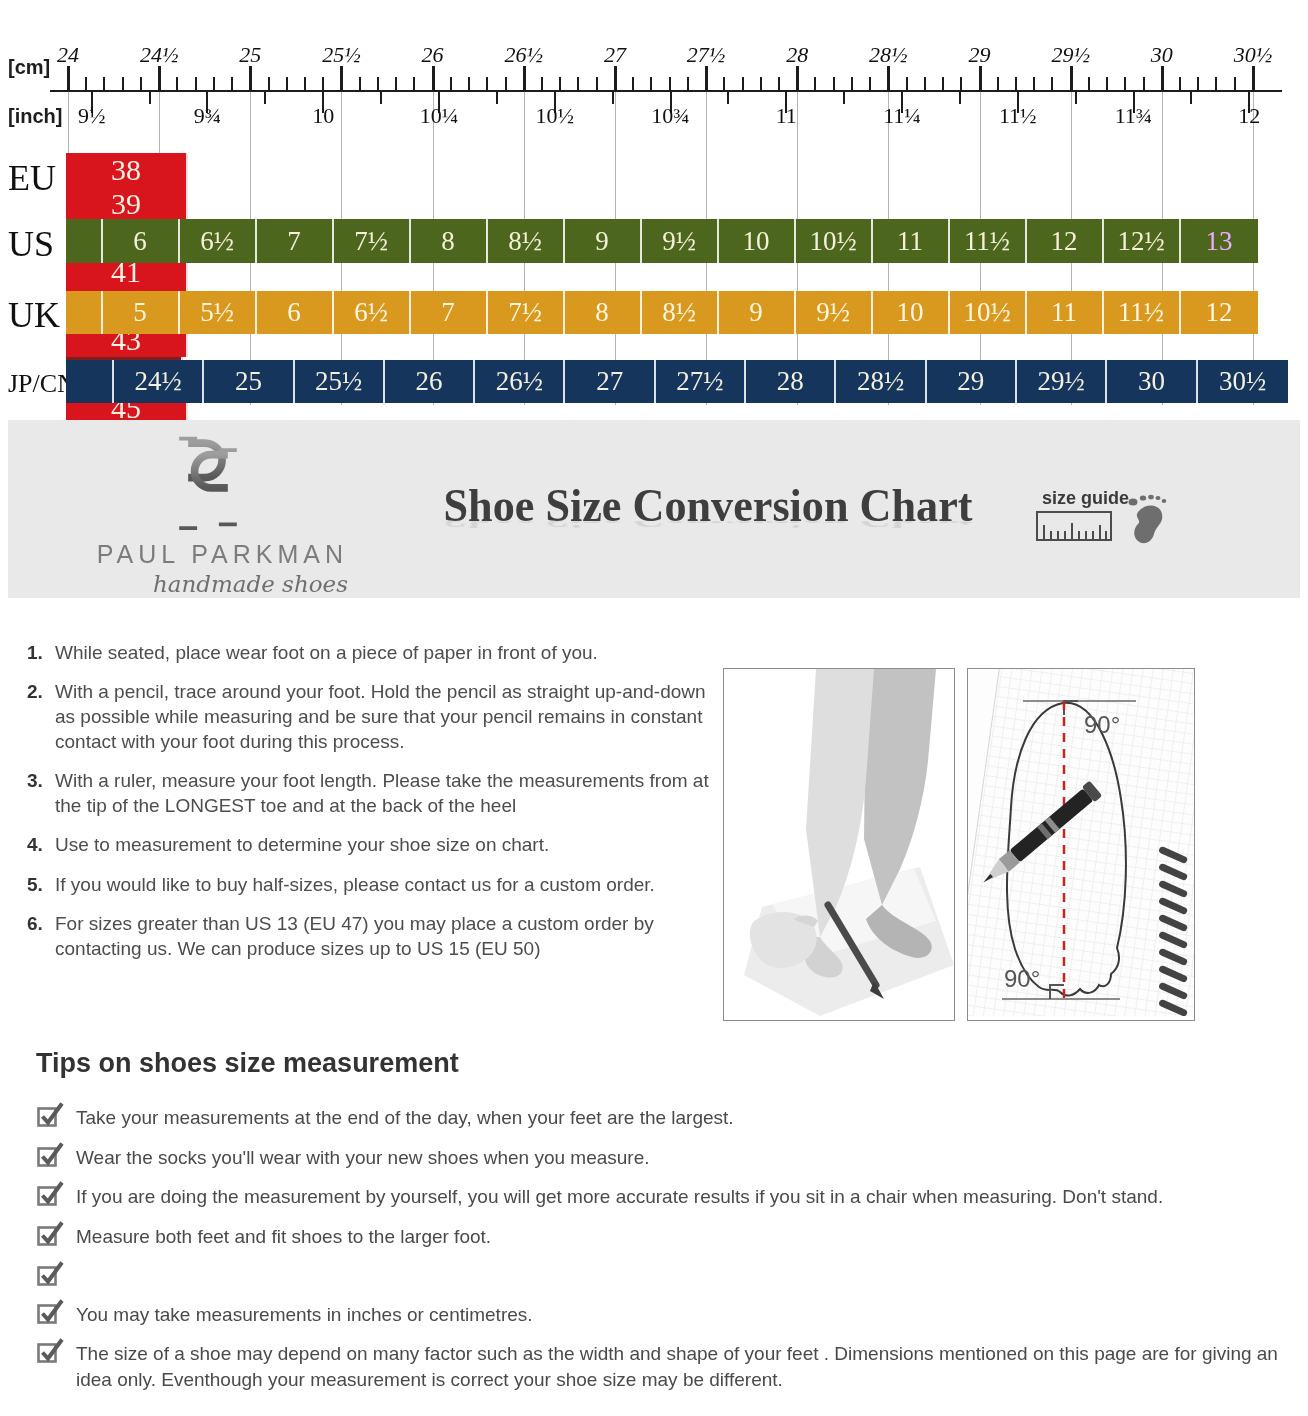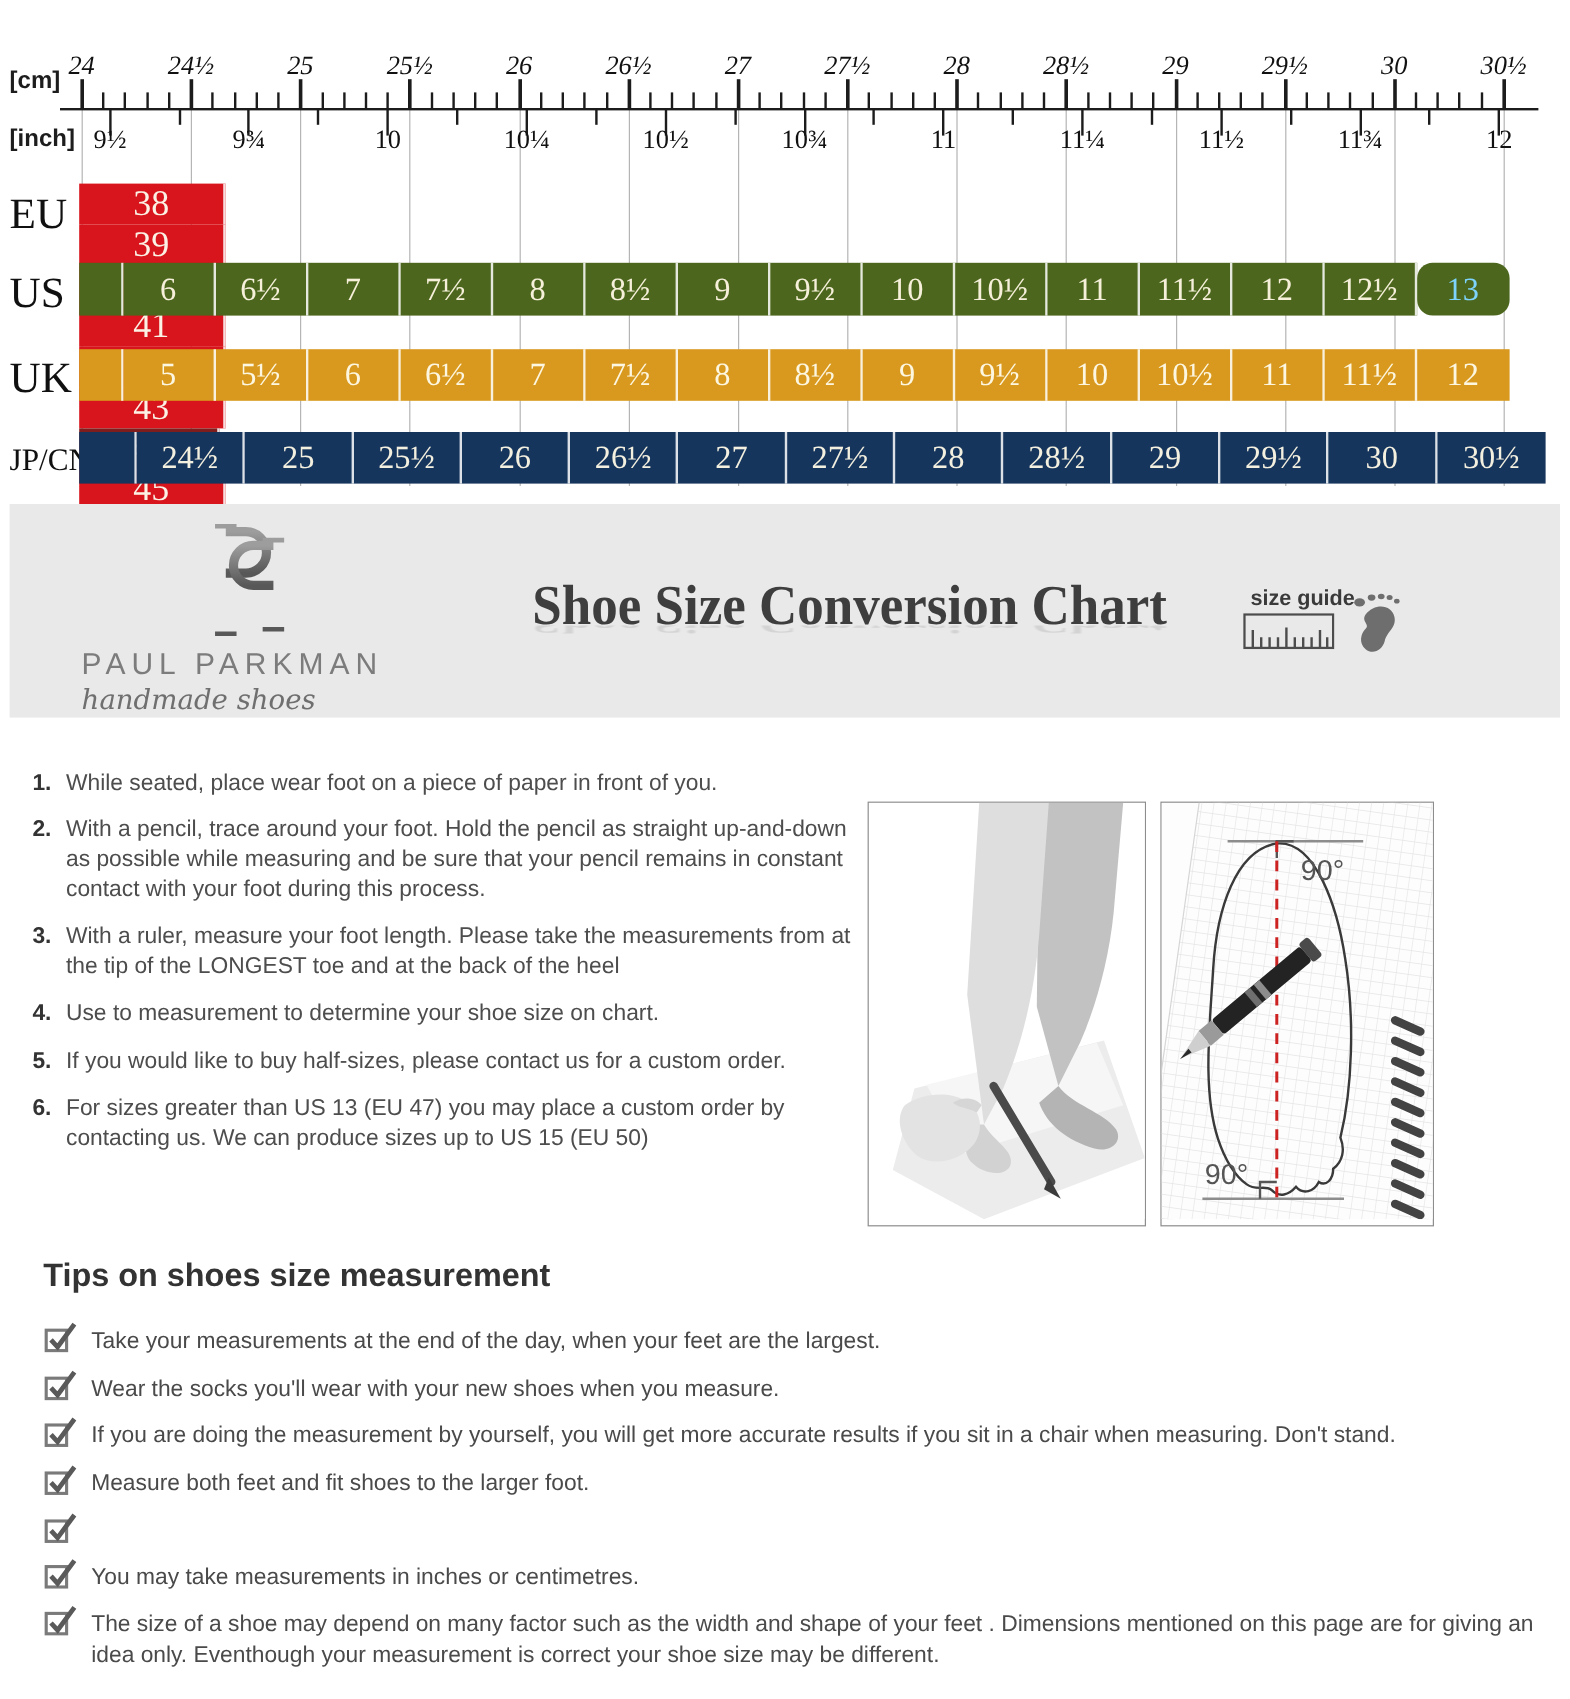--- a/index.html
+++ b/index.html
@@ -20,21 +20,21 @@
   .unit-inch{top:105px;}
   .size-row{position:absolute;display:flex;}
   .size-row .stub{height:100%;}
   .size-cell{height:100%;box-sizing:border-box;display:flex;align-items:center;justify-content:center;
         font-family:"Liberation Serif",serif;color:#f8f2df;border-right:2px solid rgba(255,255,255,.85);}
   .size-cell:last-child{border-right:none;}
   .row-label{position:absolute;left:8px;width:62px;font-family:"Liberation Serif",serif;color:#101010;}
 
   
   .banner{position:absolute;left:8px;top:420px;width:1292px;height:178px;background:#e9e9e9;}
-  .logo-block{position:absolute;left:60px;top:12px;width:280px;text-align:left;}
+  .logo-block{position:absolute;left:60px;top:12px;width:280px;text-align:right;}
   .monogram{display:block;margin:0 auto;}
   .brand-name{margin-top:4px;font-size:25px;letter-spacing:5px;color:#7c7c7c;}
   .brand-tagline{margin-top:2px;font-family:"DejaVu Serif",serif;font-style:italic;font-size:23px;color:#6f6f6f;}
   .title-wrap{position:absolute;left:400px;top:58px;width:600px;text-align:center;}
   .chart-title{margin:0;font-family:"Liberation Serif",serif;font-weight:bold;font-size:47px;
         color:#3e3e3e;white-space:nowrap;transform:scaleX(.94);transform-origin:center;}
   .title-reflection{font-family:"Liberation Serif",serif;font-weight:bold;font-size:47px;color:#3e3e3e;
         white-space:nowrap;transform:scaleX(.94) scaleY(-.45);transform-origin:center top;
         opacity:.12;filter:blur(1px);height:24px;overflow:hidden;}
   .size-guide{position:absolute;left:1028px;top:68px;width:160px;}
@@ -224,21 +224,21 @@
           <div class="size-cell" style="width: 77px; background: rgb(76, 103, 29); color: rgb(246, 240, 218); font-size: 27px;">8</div>
           <div class="size-cell" style="width: 77px; background: rgb(76, 103, 29); color: rgb(246, 240, 218); font-size: 27px;">8½</div>
           <div class="size-cell" style="width: 77px; background: rgb(76, 103, 29); color: rgb(246, 240, 218); font-size: 27px;">9</div>
           <div class="size-cell" style="width: 77px; background: rgb(76, 103, 29); color: rgb(246, 240, 218); font-size: 27px;">9½</div>
           <div class="size-cell" style="width: 77px; background: rgb(76, 103, 29); color: rgb(246, 240, 218); font-size: 27px;">10</div>
           <div class="size-cell" style="width: 77px; background: rgb(76, 103, 29); color: rgb(246, 240, 218); font-size: 27px;">10½</div>
           <div class="size-cell" style="width: 77px; background: rgb(76, 103, 29); color: rgb(246, 240, 218); font-size: 27px;">11</div>
           <div class="size-cell" style="width: 77px; background: rgb(76, 103, 29); color: rgb(246, 240, 218); font-size: 27px;">11½</div>
           <div class="size-cell" style="width: 77px; background: rgb(76, 103, 29); color: rgb(246, 240, 218); font-size: 27px;">12</div>
           <div class="size-cell" style="width: 77px; background: rgb(76, 103, 29); color: rgb(246, 240, 218); font-size: 27px;">12½</div>
-          <div class="size-cell" style="width: 77px; background: rgb(76, 103, 29); color: #7dd3fc; font-size: 27px; border-radius: 13px;">13</div>
+          <div class="size-cell" style="width: 77px; background: rgb(76, 103, 29); color: #f0abfc; font-size: 27px;">13</div>
         </div>
         <div class="row-label" style="top: 294px; font-size: 36px;">UK</div>
         <div class="size-row" style="left: 66px; top: 291px; height: 43px;">
           <div class="stub" style="width: 36.5px; background: rgb(216, 153, 30); border-right: 2px solid rgba(255, 255, 255, 0.85); box-sizing: border-box;"></div>
           <div class="size-cell" style="width: 77px; background: rgb(216, 153, 30); color: rgb(253, 246, 224); font-size: 27px;">5</div>
           <div class="size-cell" style="width: 77px; background: rgb(216, 153, 30); color: rgb(253, 246, 224); font-size: 27px;">5½</div>
           <div class="size-cell" style="width: 77px; background: rgb(216, 153, 30); color: rgb(253, 246, 224); font-size: 27px;">6</div>
           <div class="size-cell" style="width: 77px; background: rgb(216, 153, 30); color: rgb(253, 246, 224); font-size: 27px;">6½</div>
           <div class="size-cell" style="width: 77px; background: rgb(216, 153, 30); color: rgb(253, 246, 224); font-size: 27px;">7</div>
           <div class="size-cell" style="width: 77px; background: rgb(216, 153, 30); color: rgb(253, 246, 224); font-size: 27px;">7½</div>

